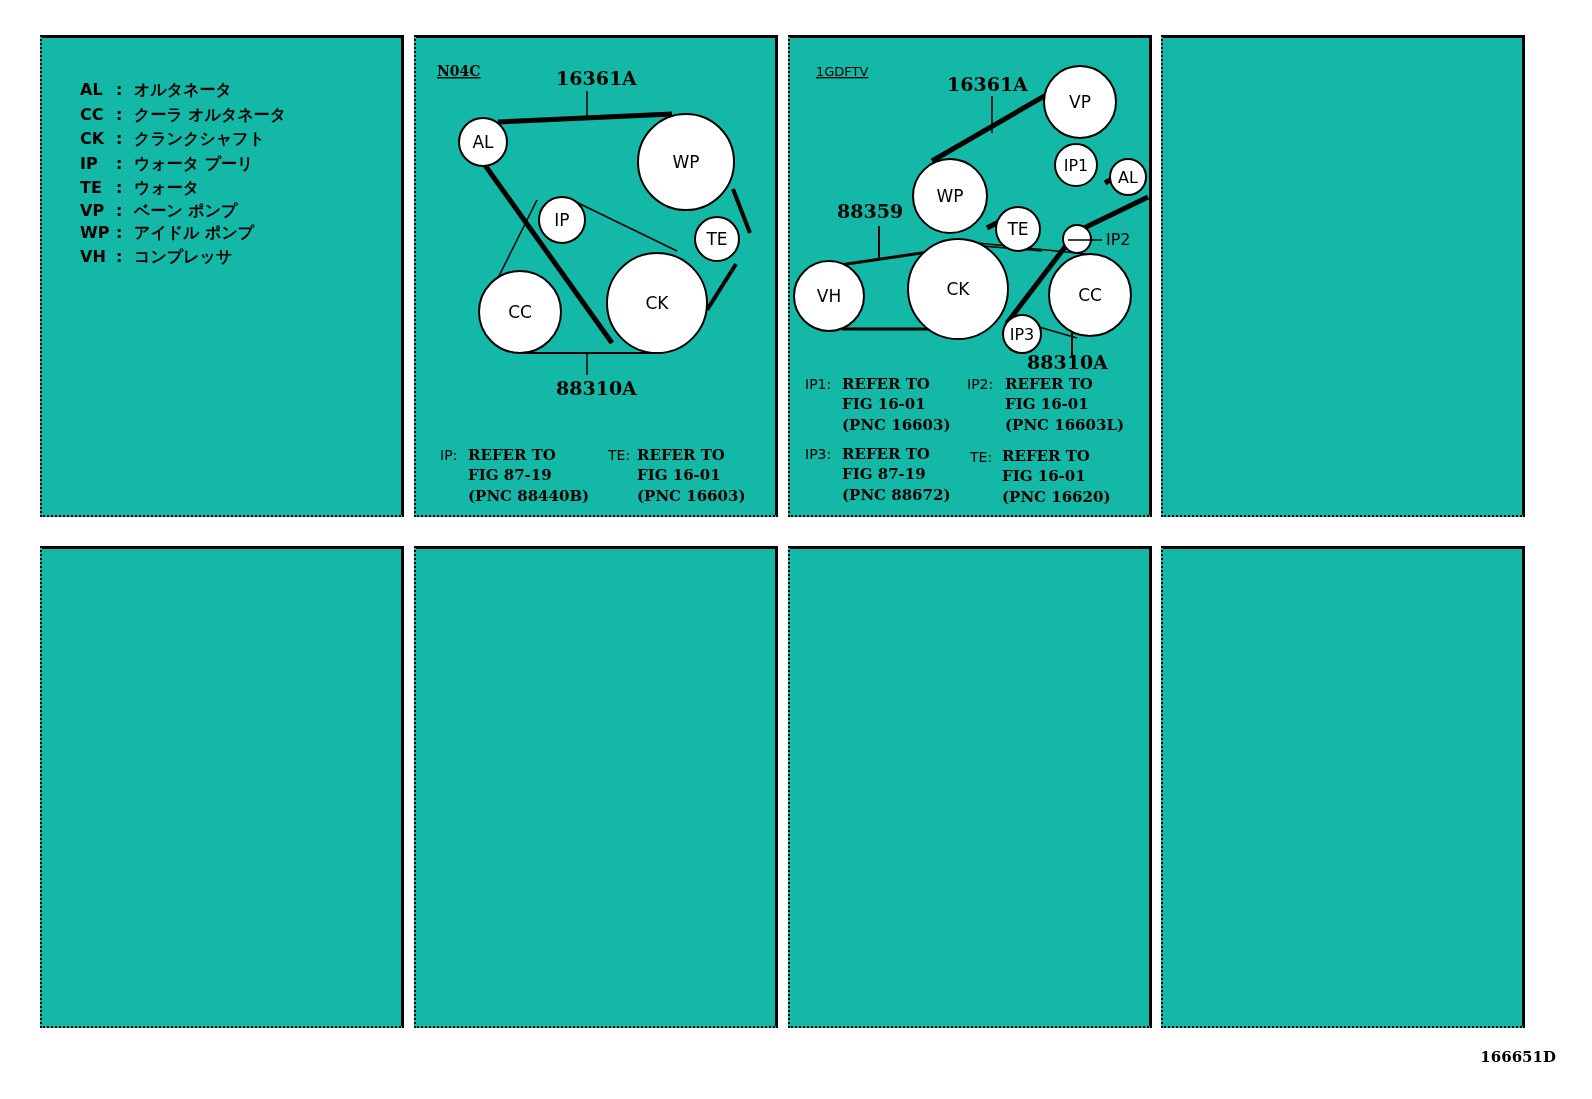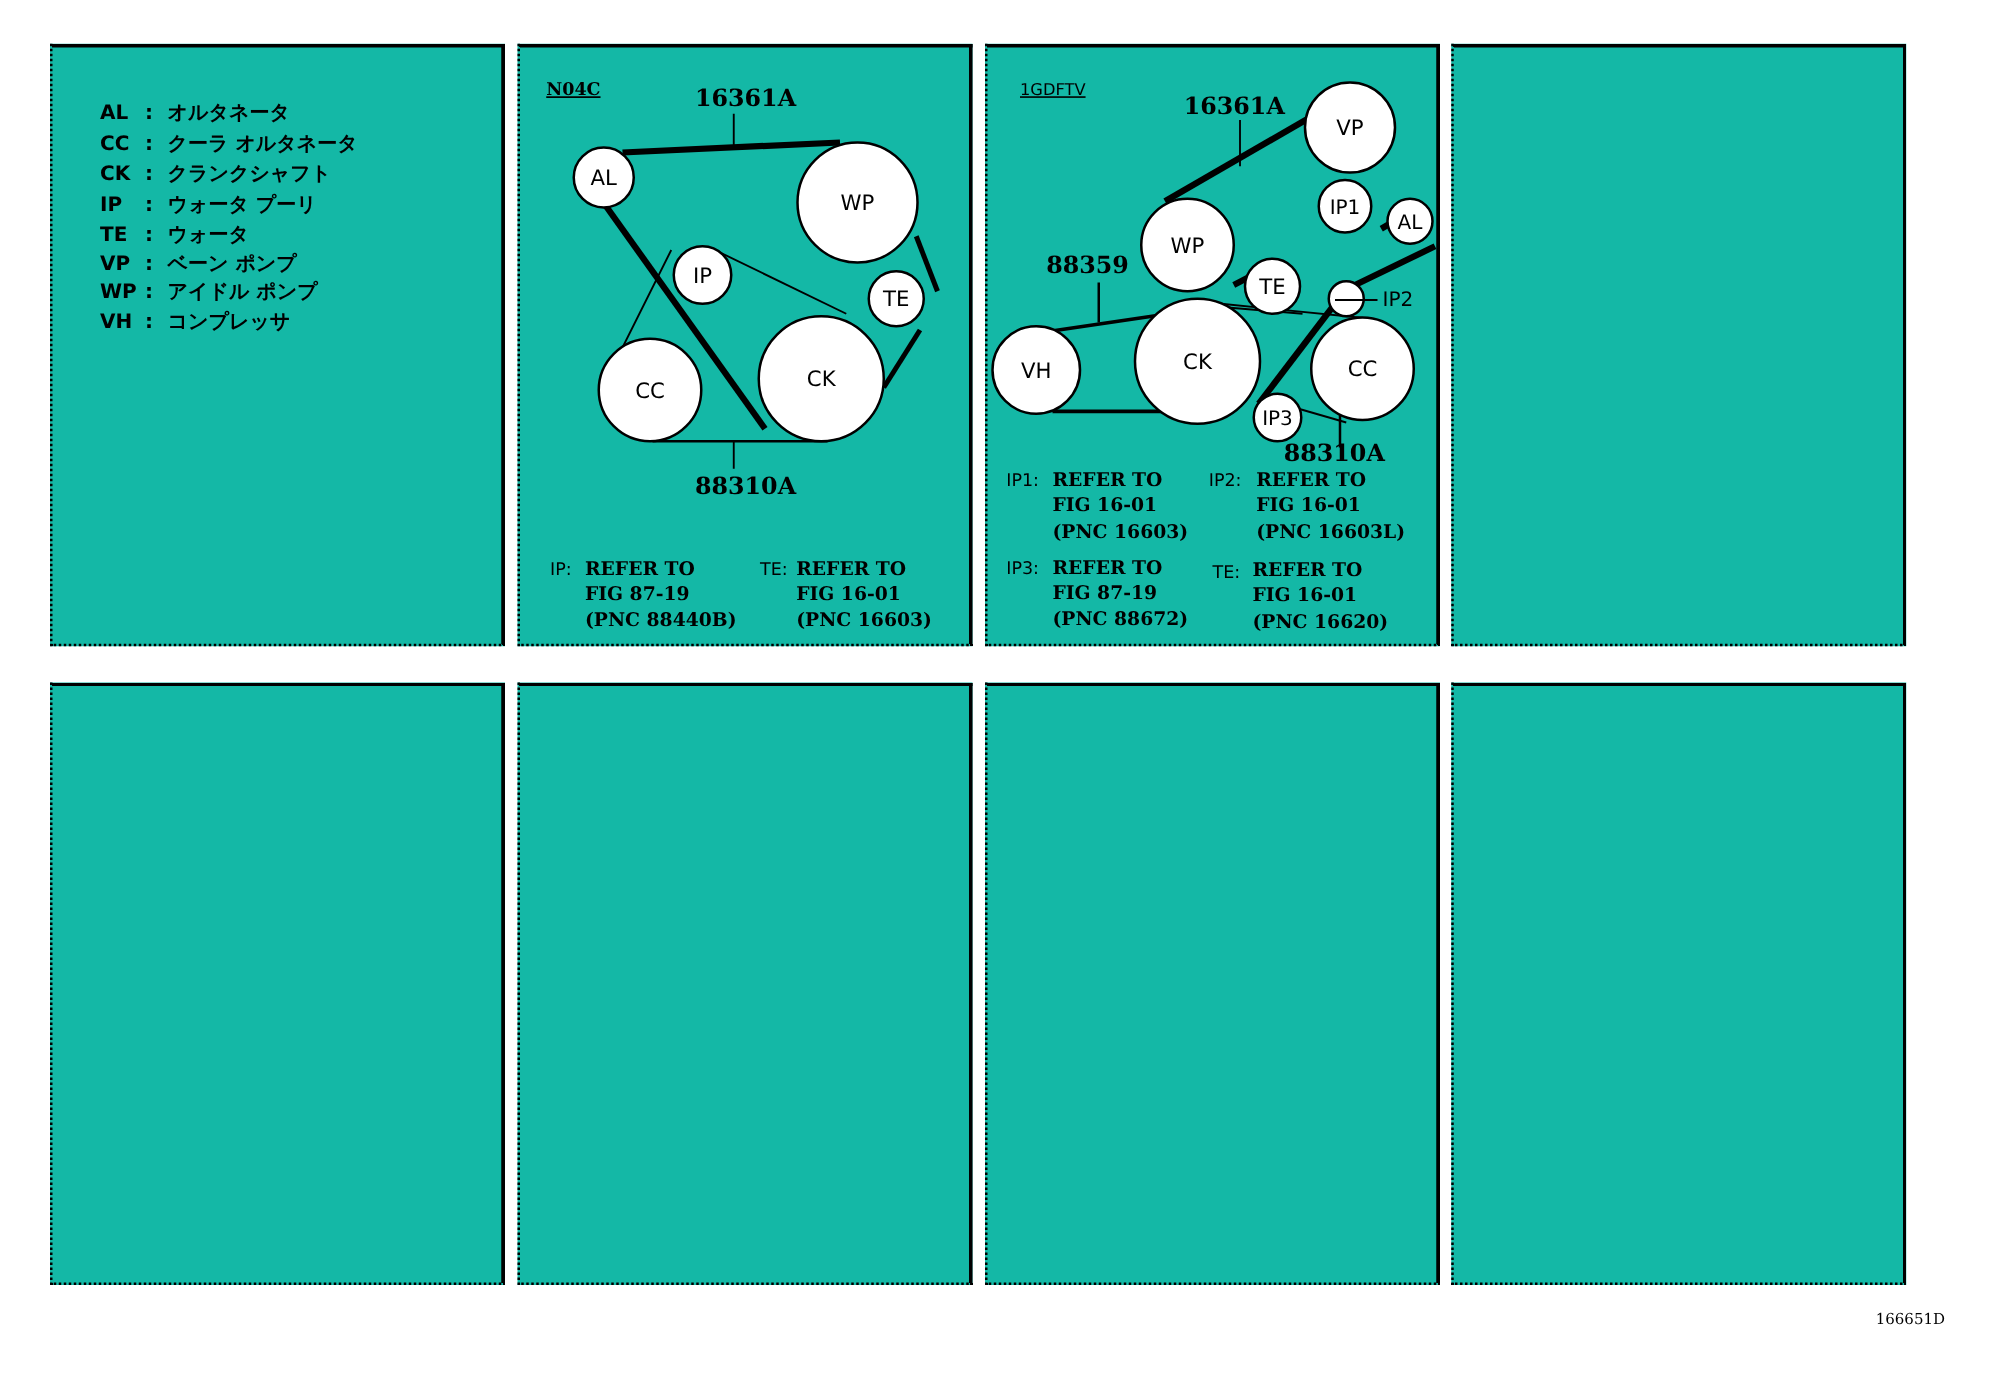--- a/index.html
+++ b/index.html
@@ -8,21 +8,21 @@
     position: absolute; box-sizing: border-box; background: #14b8a6;
     border-top: 3px solid #000; border-right: 3px solid #000;
     border-left: 2px dotted #000; border-bottom: 2px dotted #000;
   }
   .legend { position: absolute; left: 38px; top: 40px; font-size: 16px; font-weight: bold; line-height: 24.5px; }
   .legend-row { display: flex; white-space: nowrap; }
   .legend-code { width: 36px; }
   .legend-sep { width: 18px; }
   svg text { font-family: "DejaVu Sans", sans-serif; }
   .serif { font-family: "DejaVu Serif", serif; font-weight: bold; }
-  .fig-id { position: absolute; right: 36px; top: 1048px; font-family: "DejaVu Serif", serif; font-weight: normal; font-size: 12px; }
+  .fig-id { position: absolute; right: 36px; top: 1048px; font-family: "DejaVu Serif", serif; font-weight: bold; font-size: 15px; }
 </style>
 </head>
 <body>
 
 <div class="panel" style="left:40px; top:35px; width:364px; height:482px;">
   <div class="legend">
     <div class="legend-row">
         <span class="legend-code">AL</span>
         <span class="legend-sep">:</span>
         <span>オルタネータ</span>

